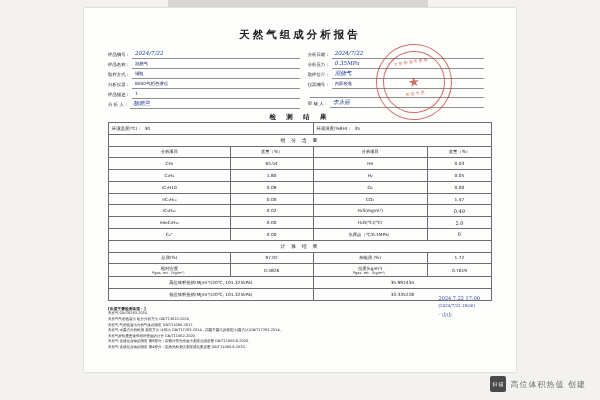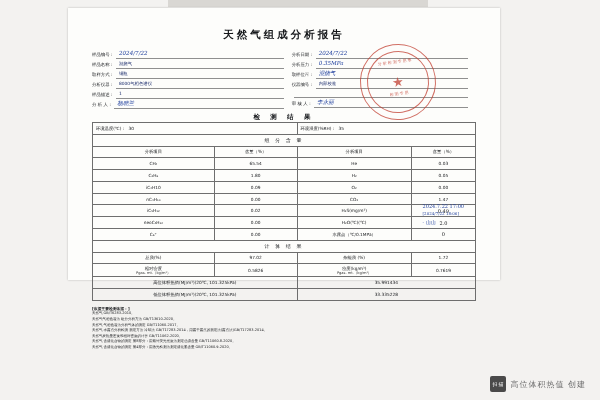--- a/index.html
+++ b/index.html
@@ -9,21 +9,21 @@
     font-family:"DejaVu Sans","Liberation Sans",sans-serif;
     overflow:hidden;
   }
   #page{
     position:relative;
     width:600px;height:400px;
     background:#f3f2f0;
   }
   .scan{
     position:absolute;
-    left:68px;top:8px;width:432px;height:272px;
+    left:84px;top:8px;width:432px;height:364px;
     background:#fdfdfb;
     box-shadow:0 0 2px rgba(0,0,0,.25);
   }
   .topbar{
     position:absolute;left:168px;top:0;width:260px;height:7px;
     background:#d9d7d3;
   }
   .doc{
     position:absolute;left:24px;top:20px;width:384px;
     color:#15171a;

